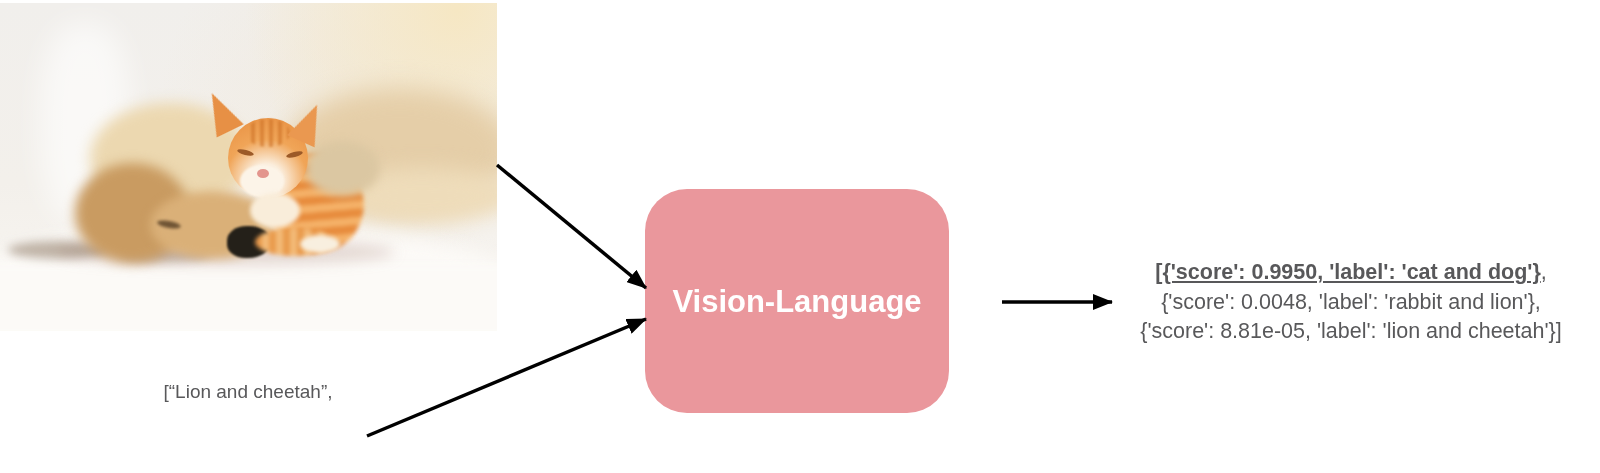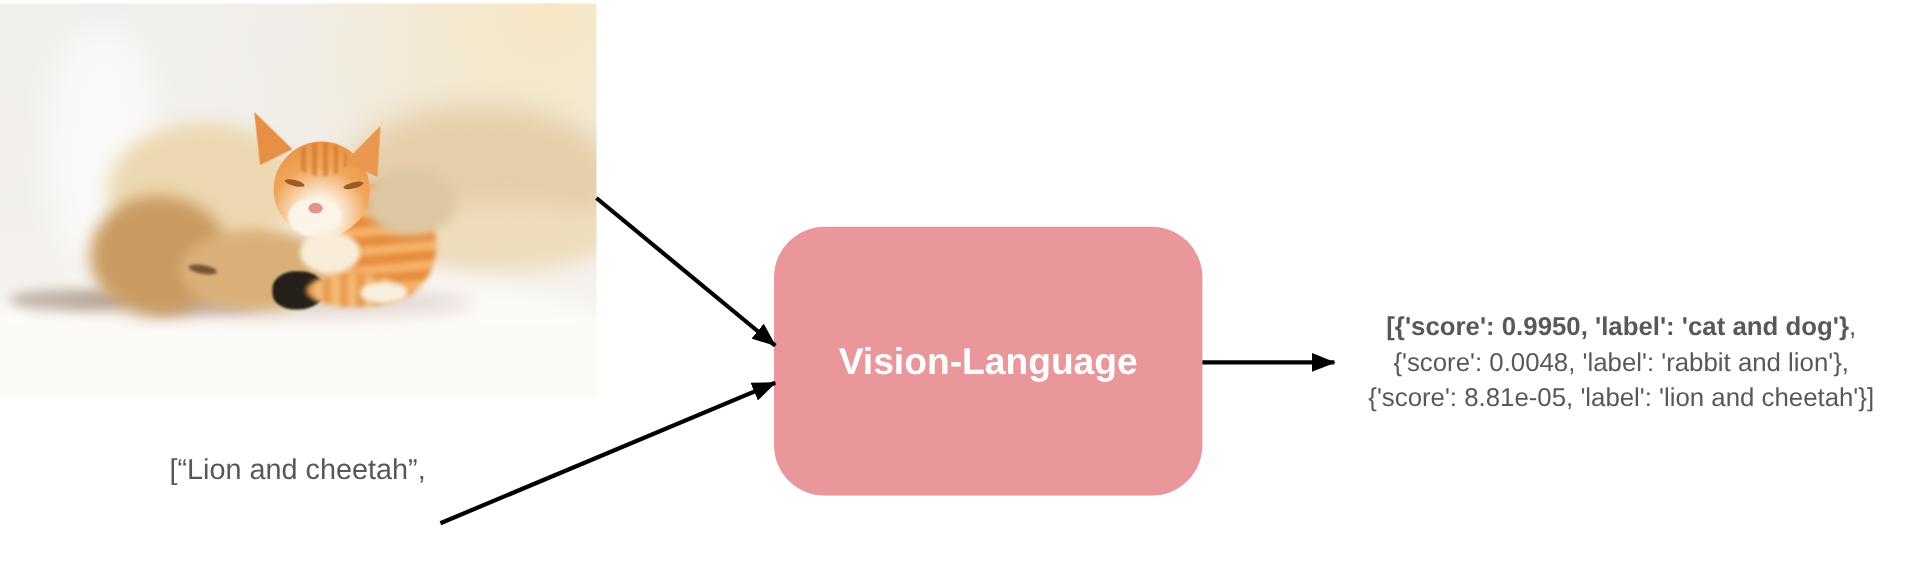--- a/index.html
+++ b/index.html
@@ -38,35 +38,35 @@
   .ph-earl{left:206px;top:88px;width:0;height:0;border-left:15px solid transparent;border-right:15px solid transparent;border-bottom:42px solid #e79045;transform:rotate(-26deg);filter:blur(.5px);}
   .ph-earr{left:294px;top:100px;width:0;height:0;border-left:15px solid transparent;border-right:15px solid transparent;border-bottom:40px solid #ea9850;transform:rotate(24deg);filter:blur(.5px);}
   .ph-kiteyel{left:237px;top:147px;width:17px;height:5px;background:#9c5a28;border-radius:50%;transform:rotate(14deg);}
   .ph-kiteyer{left:286px;top:149px;width:17px;height:5px;background:#9c5a28;border-radius:50%;transform:rotate(-14deg);}
   .ph-kitmuzzle{left:240px;top:162px;width:44px;height:32px;background:#fcf4e8;filter:blur(1px);border-radius:50%;}
   .ph-kitnose{left:257px;top:166px;width:12px;height:9px;background:#e3958d;border-radius:50%;}
   .ph-kitchest{left:250px;top:190px;width:50px;height:35px;background:#f9edda;filter:blur(2px);border-radius:50%;}
   
   #prompt{
     position:absolute;left:68px;top:376px;width:360px;text-align:center;
-    font-size:24px;line-height:31px;color:#58585a;
+    font-size:19px;line-height:31px;color:#58585a;
   }
   
   #model-box{
-    position:absolute;left:645px;top:189px;width:357px;height:224px;
+    position:absolute;left:645px;top:189px;width:304px;height:224px;
     background:#ea979c;border-radius:42px;
     display:flex;flex-direction:column;align-items:center;justify-content:center;
     color:#ffffff;font-weight:bold;font-size:31px;line-height:37px;text-align:center;
   }
   
   #output{
     position:absolute;left:1096px;top:258px;width:510px;text-align:center;
     font-size:21.5px;line-height:29.5px;color:#58585a;white-space:nowrap;
   }
-  #output .b{font-weight:bold;}
+  #output .b{font-weight:bold;text-decoration:underline;}
   
   #arrows{position:absolute;left:0;top:0;width:1600px;height:473px;pointer-events:none;}
 </style>
 </head>
 <body>
 
 <div id="stage">
 
   <div id="photo" aria-label="Sleeping cream puppy with a ginger kitten resting against its head on a white rug">
     <div class="ph ph-window"></div>

